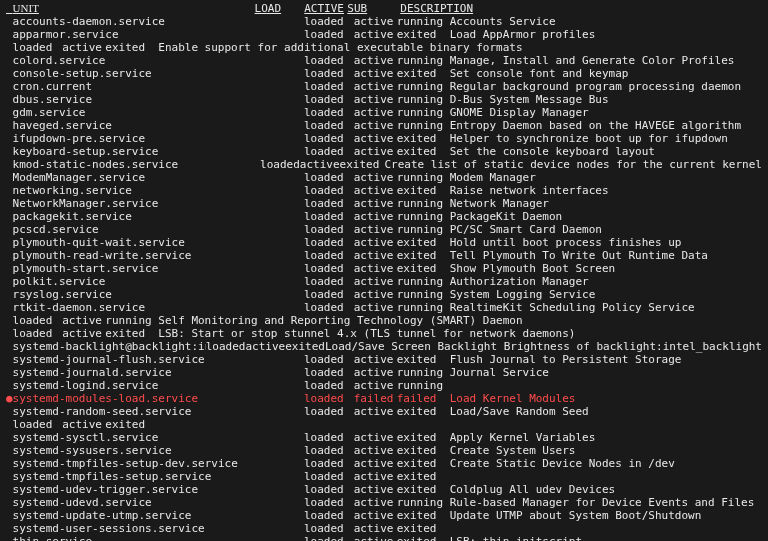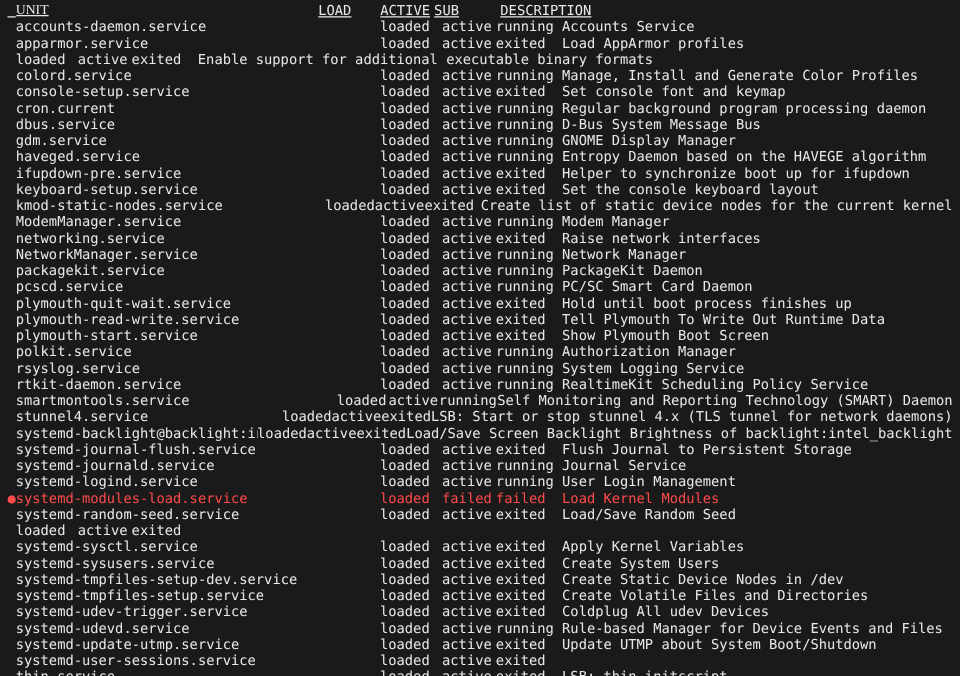--- a/index.html
+++ b/index.html
@@ -64,32 +64,32 @@
       <div class="row"><span class="bullet"> </span><span class="c-unit">networking.service</span><span class="c-load">loaded</span><span class="c-active">active</span><span class="c-sub">exited</span><span class="c-desc">Raise network interfaces</span></div>
       <div class="row"><span class="bullet"> </span><span class="c-unit">NetworkManager.service</span><span class="c-load">loaded</span><span class="c-active">active</span><span class="c-sub">running</span><span class="c-desc">Network Manager</span></div>
       <div class="row"><span class="bullet"> </span><span class="c-unit">packagekit.service</span><span class="c-load">loaded</span><span class="c-active">active</span><span class="c-sub">running</span><span class="c-desc">PackageKit Daemon</span></div>
       <div class="row"><span class="bullet"> </span><span class="c-unit">pcscd.service</span><span class="c-load">loaded</span><span class="c-active">active</span><span class="c-sub">running</span><span class="c-desc">PC/SC Smart Card Daemon</span></div>
       <div class="row"><span class="bullet"> </span><span class="c-unit">plymouth-quit-wait.service</span><span class="c-load">loaded</span><span class="c-active">active</span><span class="c-sub">exited</span><span class="c-desc">Hold until boot process finishes up</span></div>
       <div class="row"><span class="bullet"> </span><span class="c-unit">plymouth-read-write.service</span><span class="c-load">loaded</span><span class="c-active">active</span><span class="c-sub">exited</span><span class="c-desc">Tell Plymouth To Write Out Runtime Data</span></div>
       <div class="row"><span class="bullet"> </span><span class="c-unit">plymouth-start.service</span><span class="c-load">loaded</span><span class="c-active">active</span><span class="c-sub">exited</span><span class="c-desc">Show Plymouth Boot Screen</span></div>
       <div class="row"><span class="bullet"> </span><span class="c-unit">polkit.service</span><span class="c-load">loaded</span><span class="c-active">active</span><span class="c-sub">running</span><span class="c-desc">Authorization Manager</span></div>
       <div class="row"><span class="bullet"> </span><span class="c-unit">rsyslog.service</span><span class="c-load">loaded</span><span class="c-active">active</span><span class="c-sub">running</span><span class="c-desc">System Logging Service</span></div>
       <div class="row"><span class="bullet"> </span><span class="c-unit">rtkit-daemon.service</span><span class="c-load">loaded</span><span class="c-active">active</span><span class="c-sub">running</span><span class="c-desc">RealtimeKit Scheduling Policy Service</span></div>
-      <div class="row"><span class="bullet"> </span><span class="c-unit">smartmontools.service</span><span class="c-load">loaded</span><span class="c-active">active</span><span class="c-sub">running</span><span class="c-desc">Self Monitoring and Reporting Technology (SMART) Daemon</span></div>
-      <div class="row"><span class="bullet"> </span><span class="c-unit">stunnel4.service</span><span class="c-load">loaded</span><span class="c-active">active</span><span class="c-sub">exited</span><span class="c-desc">LSB: Start or stop stunnel 4.x (TLS tunnel for network daemons)</span></div>
+      <div class="row"><span class="bullet"> </span><span class="c-load">loaded</span><span class="c-active">active</span><span class="c-sub">running</span><span class="c-desc">Self Monitoring and Reporting Technology (SMART) Daemon</span></div>
+      <div class="row"><span class="bullet"> </span><span class="c-load">loaded</span><span class="c-active">active</span><span class="c-sub">exited</span><span class="c-desc">LSB: Start or stop stunnel 4.x (TLS tunnel for network daemons)</span></div>
       <div class="row"><span class="bullet"> </span><span class="c-unit">systemd-backlight@backlight:intel_backlight.service</span><span class="c-load">loaded</span><span class="c-active">active</span><span class="c-sub">exited</span><span class="c-desc">Load/Save Screen Backlight Brightness of backlight:intel_backlight</span></div>
       <div class="row"><span class="bullet"> </span><span class="c-unit">systemd-journal-flush.service</span><span class="c-load">loaded</span><span class="c-active">active</span><span class="c-sub">exited</span><span class="c-desc">Flush Journal to Persistent Storage</span></div>
       <div class="row"><span class="bullet"> </span><span class="c-unit">systemd-journald.service</span><span class="c-load">loaded</span><span class="c-active">active</span><span class="c-sub">running</span><span class="c-desc">Journal Service</span></div>
-      <div class="row"><span class="bullet"> </span><span class="c-unit">systemd-logind.service</span><span class="c-load">loaded</span><span class="c-active">active</span><span class="c-sub">running</span><span class="c-desc">User Login Management</span></div>
+      <div class="row"><span class="bullet"> </span><span class="c-unit">systemd-logind.service</span><span class="c-load">loaded</span><span class="c-active">active</span><span class="c-sub">running</span></div>
       <div class="row fail"><span class="bullet">●</span><span class="c-unit">systemd-modules-load.service</span><span class="c-load">loaded</span><span class="c-active">failed</span><span class="c-sub">failed</span><span class="c-desc">Load Kernel Modules</span></div>
       <div class="row"><span class="bullet"> </span><span class="c-unit">systemd-random-seed.service</span><span class="c-load">loaded</span><span class="c-active">active</span><span class="c-sub">exited</span><span class="c-desc">Load/Save Random Seed</span></div>
       <div class="row"><span class="bullet"> </span><span class="c-load">loaded</span><span class="c-active">active</span><span class="c-sub">exited</span></div>
       <div class="row"><span class="bullet"> </span><span class="c-unit">systemd-sysctl.service</span><span class="c-load">loaded</span><span class="c-active">active</span><span class="c-sub">exited</span><span class="c-desc">Apply Kernel Variables</span></div>
       <div class="row"><span class="bullet"> </span><span class="c-unit">systemd-sysusers.service</span><span class="c-load">loaded</span><span class="c-active">active</span><span class="c-sub">exited</span><span class="c-desc">Create System Users</span></div>
       <div class="row"><span class="bullet"> </span><span class="c-unit">systemd-tmpfiles-setup-dev.service</span><span class="c-load">loaded</span><span class="c-active">active</span><span class="c-sub">exited</span><span class="c-desc">Create Static Device Nodes in /dev</span></div>
-      <div class="row"><span class="bullet"> </span><span class="c-unit">systemd-tmpfiles-setup.service</span><span class="c-load">loaded</span><span class="c-active">active</span><span class="c-sub">exited</span><span class="c-desc">Create Volatile Files and Directories</span></div>
+      <div class="row"><span class="bullet"> </span><span class="c-unit">systemd-tmpfiles-setup.service</span><span class="c-load">loaded</span><span class="c-active">active</span><span class="c-sub">exited</span></div>
       <div class="row"><span class="bullet"> </span><span class="c-unit">systemd-udev-trigger.service</span><span class="c-load">loaded</span><span class="c-active">active</span><span class="c-sub">exited</span><span class="c-desc">Coldplug All udev Devices</span></div>
       <div class="row"><span class="bullet"> </span><span class="c-unit">systemd-udevd.service</span><span class="c-load">loaded</span><span class="c-active">active</span><span class="c-sub">running</span><span class="c-desc">Rule-based Manager for Device Events and Files</span></div>
       <div class="row"><span class="bullet"> </span><span class="c-unit">systemd-update-utmp.service</span><span class="c-load">loaded</span><span class="c-active">active</span><span class="c-sub">exited</span><span class="c-desc">Update UTMP about System Boot/Shutdown</span></div>
       <div class="row"><span class="bullet"> </span><span class="c-unit">systemd-user-sessions.service</span><span class="c-load">loaded</span><span class="c-active">active</span><span class="c-sub">exited</span></div>
       <div class="row"><span class="bullet"> </span><span class="c-unit">thin.service</span><span class="c-load">loaded</span><span class="c-active">active</span><span class="c-sub">exited</span><span class="c-desc">LSB: thin initscript</span></div>
     </div>
 </div>
 
 </body></html>

